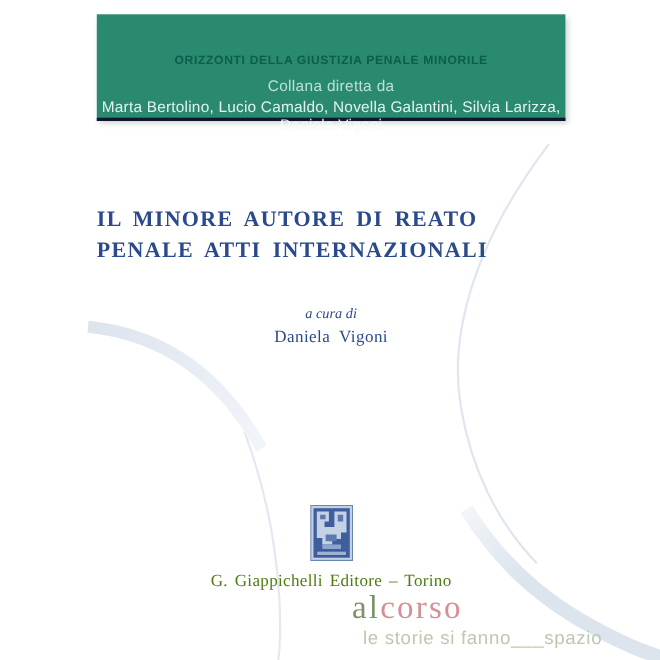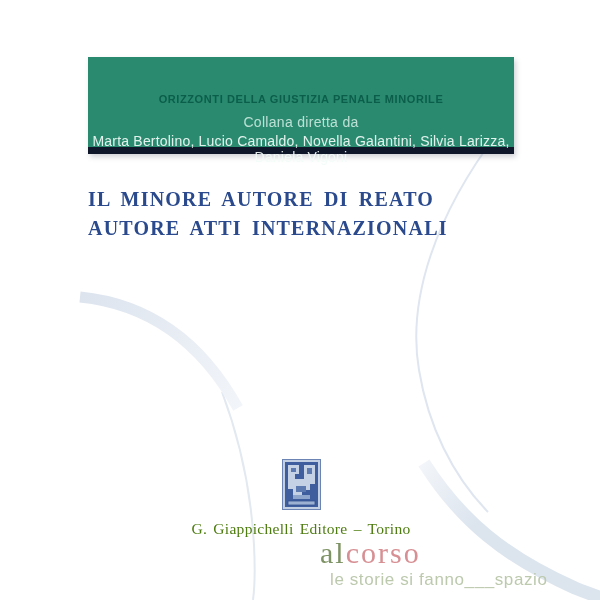--- a/index.html
+++ b/index.html
@@ -3,23 +3,23 @@
 <meta charset="utf-8">
 <style>
   html,body{margin:0;padding:0;background:#ffffff;}
   #canvas{position:relative;width:600px;height:600px;background:#ffffff;overflow:hidden;
           font-family:"Liberation Sans",sans-serif;}
   
   #decor{position:absolute;left:0;top:0;width:600px;height:600px;z-index:0;}
   
   .cover{position:absolute;left:88px;top:13px;width:426px;height:587px;z-index:1;}
   .banner{position:absolute;left:0;top:0;width:426px;height:97px;
-          background:#2a8a70;border-bottom:7px solid #0f172a;
+          background:#2a8a70;border-bottom:3px solid #0f172a;
           box-shadow:2px 3px 5px rgba(100,110,125,0.30);
-          text-align:center;box-sizing:border-box;padding-top:36px;margin-top:44px;}
+          text-align:center;box-sizing:border-box;padding-top:36px;}
   .series-title{font-size:11px;font-weight:bold;letter-spacing:0.6px;color:#0b5e4a;}
   .collana{margin-top:9px;font-size:14px;color:rgba(230,248,240,0.78);letter-spacing:0.3px;}
   .directors{margin-top:3px;font-size:14px;color:rgba(242,252,247,0.92);letter-spacing:0.2px;}
   .title-block{position:absolute;left:0;top:172px;width:426px;text-align:left;
                font-family:"Liberation Serif",serif;font-weight:bold;
                font-size:20px;line-height:29px;letter-spacing:1.2px;word-spacing:4px;
                color:#2a4a8d;}
   .curator-block{position:absolute;left:0;top:264px;width:426px;text-align:center;
                  font-family:"Liberation Serif",serif;color:#2a4a8d;}
   .curator-label{font-size:13px;font-style:italic;}
@@ -67,23 +67,27 @@
   <div class="cover">
 
     <div class="banner">
       <div class="series-title">ORIZZONTI DELLA GIUSTIZIA PENALE MINORILE</div>
       <div class="collana">Collana diretta da</div>
       <div class="directors">Marta Bertolino, Lucio Camaldo, Novella Galantini, Silvia Larizza, Daniela Vigoni</div>
     </div>
 
     <div class="title-block">
       <div>IL MINORE AUTORE DI REATO</div>
-      <div>AUTORE ATTI INTERNAZIONALI</div>
+      <div>PENALE ATTI INTERNAZIONALI</div>
     </div>
 
+    <div class="curator-block">
+      <div class="curator-label">a cura di</div>
+      <div class="curator-name">Daniela Vigoni</div>
+    </div>
 
     <div class="logo-wrap">
       <svg width="39" height="51" viewBox="0 0 39 51">
         <rect x="0.5" y="0.5" width="38" height="50" fill="#c3cfe2" stroke="#6b84b4" stroke-width="1"></rect>
         <rect x="3" y="3" width="33" height="45" fill="#3f5e9e"></rect>
         <path d="M6 6 h11 v9 h-4 v5 h9 v-14 h11 v19 h-5 v6 h-8 v5 h-9 v-6 h-5 z" fill="#dde6f2" opacity="0.85"></path>
         <path d="M9 9 h5 v4 h-5 z M25 9 h5 v6 h-5 z M14 27 h10 v6 h-10 z" fill="#5d7ab0"></path>
         <path d="M11 36 h17 v4 h-17 z" fill="#8ea6cc"></path>
         <rect x="6" y="42" width="27" height="4" fill="#9db2d3"></rect>
         <rect x="6" y="42" width="27" height="4" fill="none" stroke="#33518d" stroke-width="0.8"></rect>

